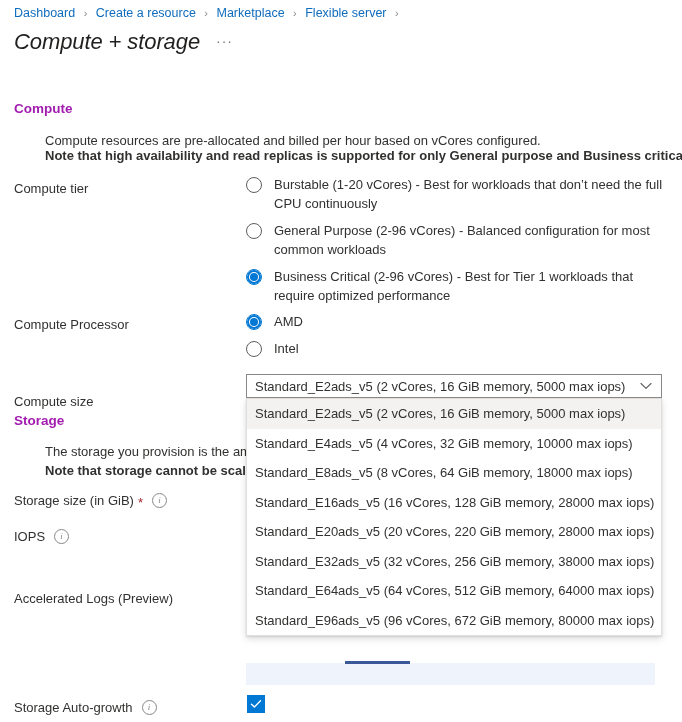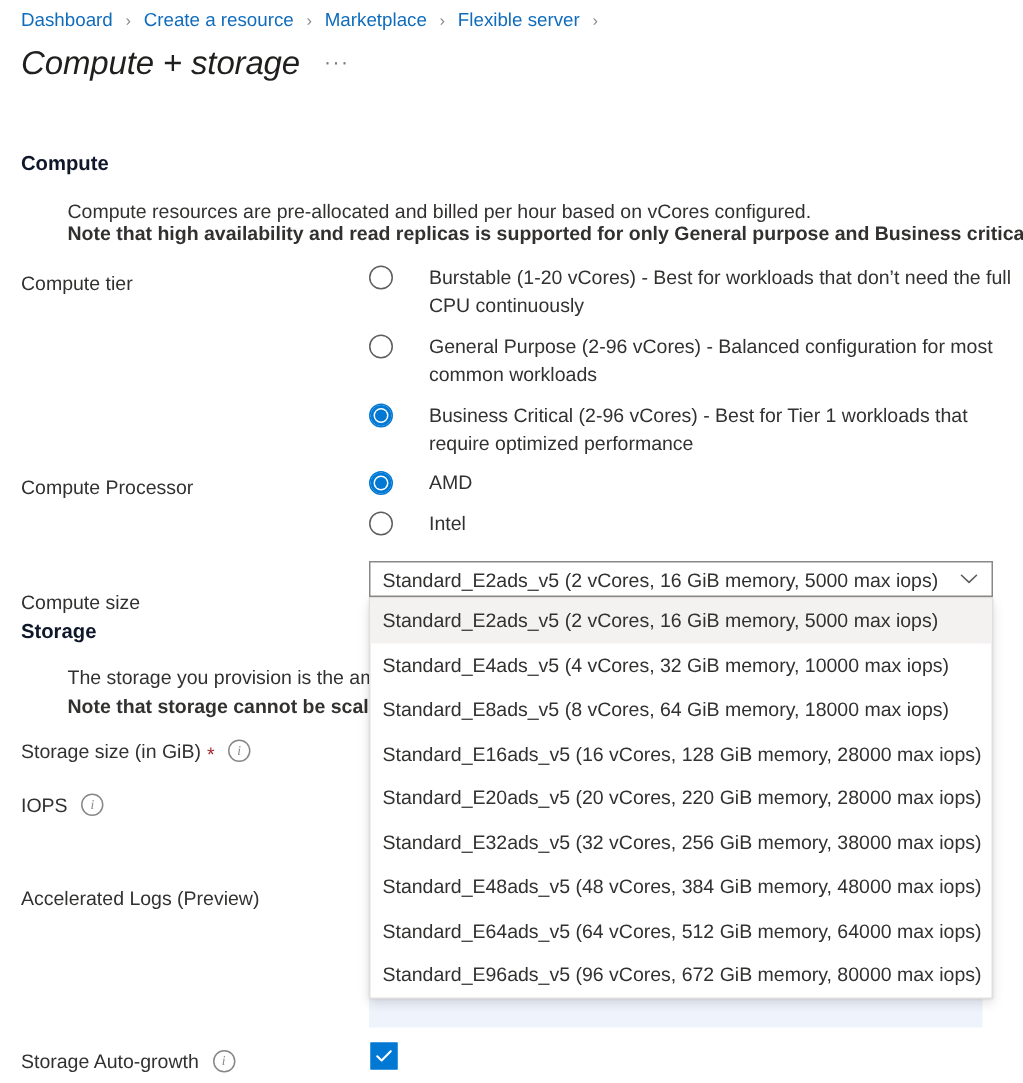--- a/index.html
+++ b/index.html
@@ -62,21 +62,21 @@
     position: relative;
     top: -3px;
   }
 
   
   .section-head {
     position: absolute;
     left: 14px;
     font-size: 13.5px;
     font-weight: 700;
-    color: #0f172a;
+    color: #a21caf;
   }
   .para {
     position: absolute;
     left: 14px;
     font-size: 13px;
     line-height: 19px;
     color: #323130;
     white-space: nowrap;
     margin-left: 31px;
   }
@@ -149,21 +149,21 @@
     background: #0078d4;
   }
   .radio.checked::before {
     content: "";
     position: absolute;
     left: 0; top: 0; right: 0; bottom: 0;
     border: 2px solid #0078d4;
     border-radius: 50%;
   }
   .radio-label {
-    margin-left: 24px;
+    margin-left: 12px;
     font-size: 13px;
     line-height: 19px;
     color: #323130;
     max-width: 396px;
   }
 
   
   .combo {
     position: absolute;
     left: 246px;
@@ -359,16 +359,15 @@
   </span>
 </div>
 
 <div class="dropdown">
   <div class="dd-item selected">Standard_E2ads_v5 (2 vCores, 16 GiB memory, 5000 max iops)</div>
   <div class="dd-item">Standard_E4ads_v5 (4 vCores, 32 GiB memory, 10000 max iops)</div>
   <div class="dd-item">Standard_E8ads_v5 (8 vCores, 64 GiB memory, 18000 max iops)</div>
   <div class="dd-item">Standard_E16ads_v5 (16 vCores, 128 GiB memory, 28000 max iops)</div>
   <div class="dd-item">Standard_E20ads_v5 (20 vCores, 220 GiB memory, 28000 max iops)</div>
   <div class="dd-item">Standard_E32ads_v5 (32 vCores, 256 GiB memory, 38000 max iops)</div>
-  <div class="dd-item">Standard_E48ads_v5 (48 vCores, 384 GiB memory, 48000 max iops)</div>
   <div class="dd-item">Standard_E64ads_v5 (64 vCores, 512 GiB memory, 64000 max iops)</div>
   <div class="dd-item">Standard_E96ads_v5 (96 vCores, 672 GiB memory, 80000 max iops)</div>
 </div>
 
 </body></html>

